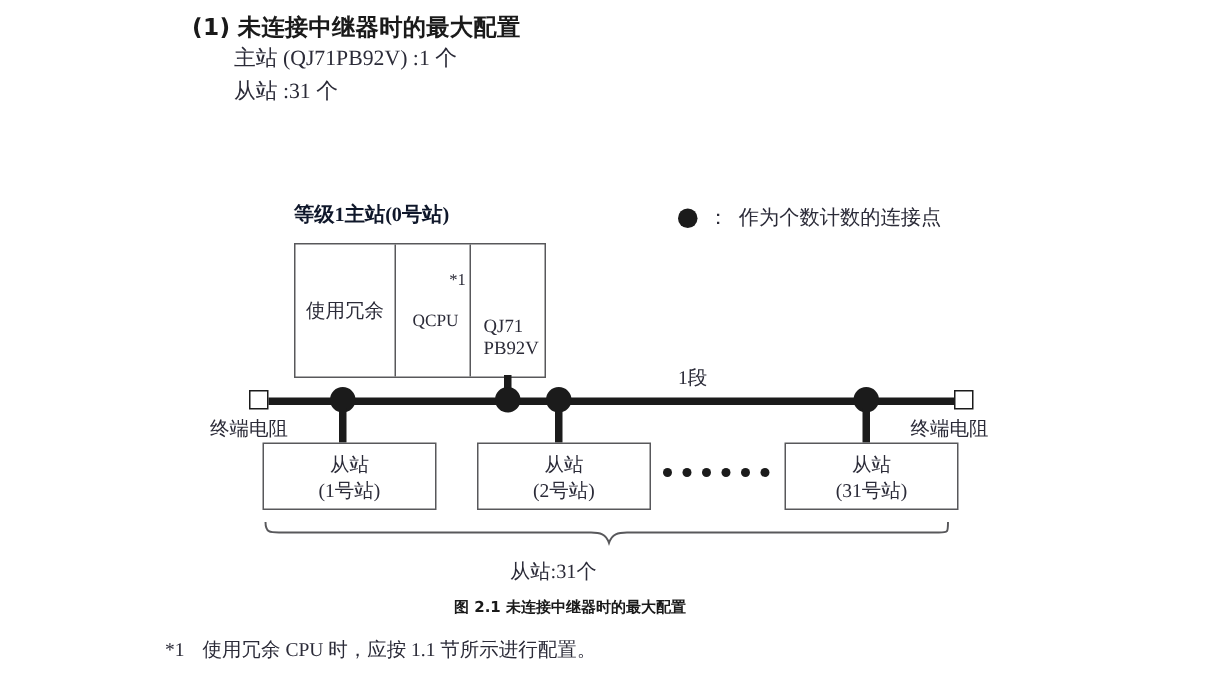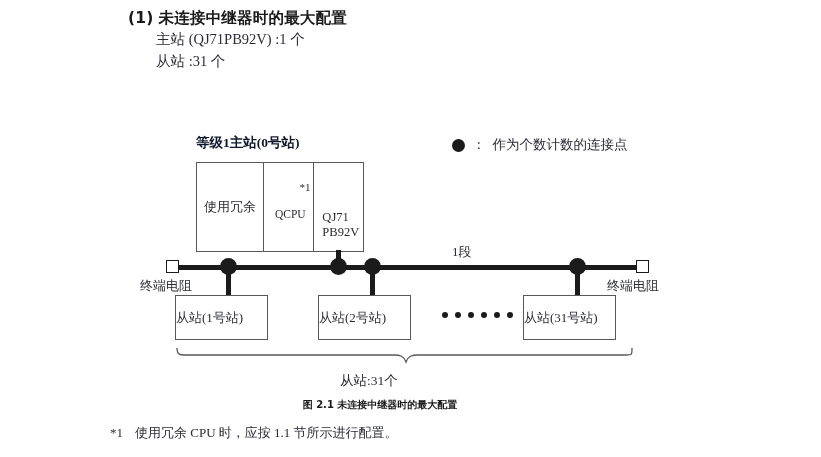--- a/index.html
+++ b/index.html
@@ -79,23 +79,23 @@
 
   .node{
     width:17px;height:17px;border-radius:50%;
     background:#1b1b1b;
   }
   .stem{width:5px;background:#1b1b1b;}
 
   
   .slave{
     border:1.3px solid #58585b;box-sizing:border-box;background:#fff;
-    display:flex;flex-direction:row;align-items:center;justify-content:flex-start;
+    display:flex;flex-direction:column;align-items:center;justify-content:center;
     font-size:13px;color:#2b2b38;line-height:17px;
-    width:93px;height:45px;
+    width:116px;height:45px;
   }
   #slave1{left:175px;top:295px;}
   #slave2{left:318px;top:295px;}
   #slave31{left:523px;top:295px;}
 
   #ellipsis{left:442px;top:312px;display:flex;gap:7px;}
   #ellipsis span{width:6px;height:6px;border-radius:50%;background:#1b1b1b;display:block;}
 
   
   #brace{left:176px;top:348px;}

